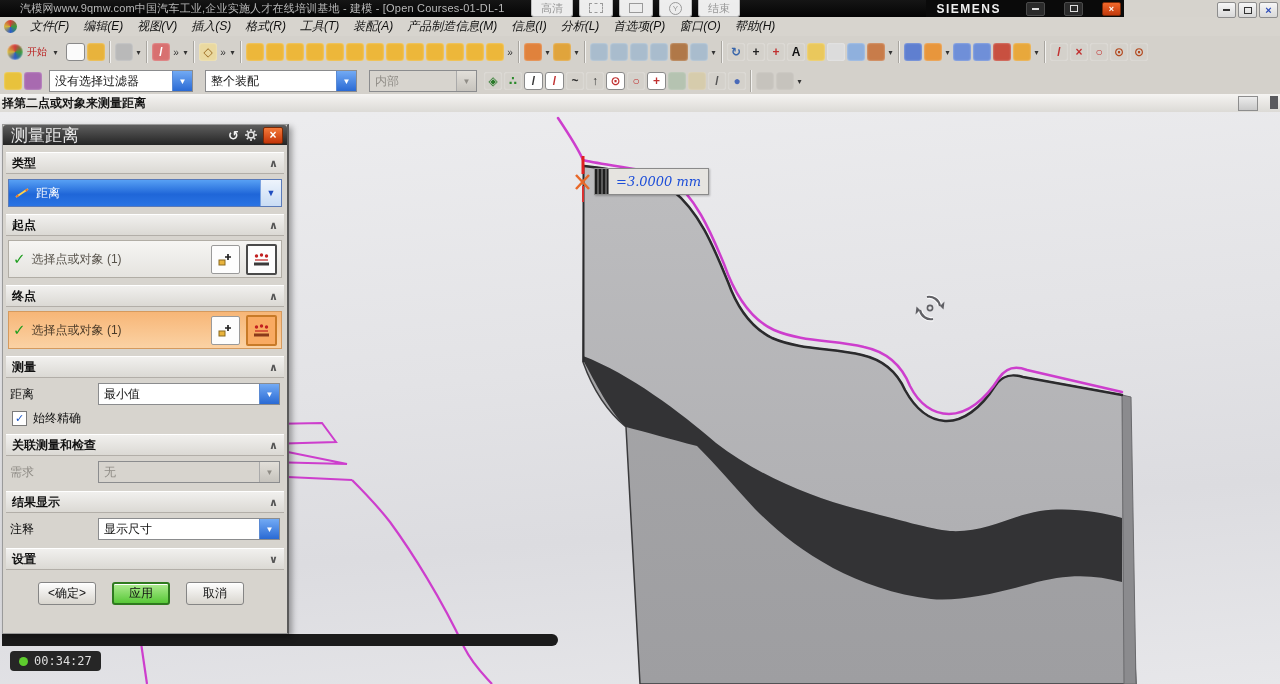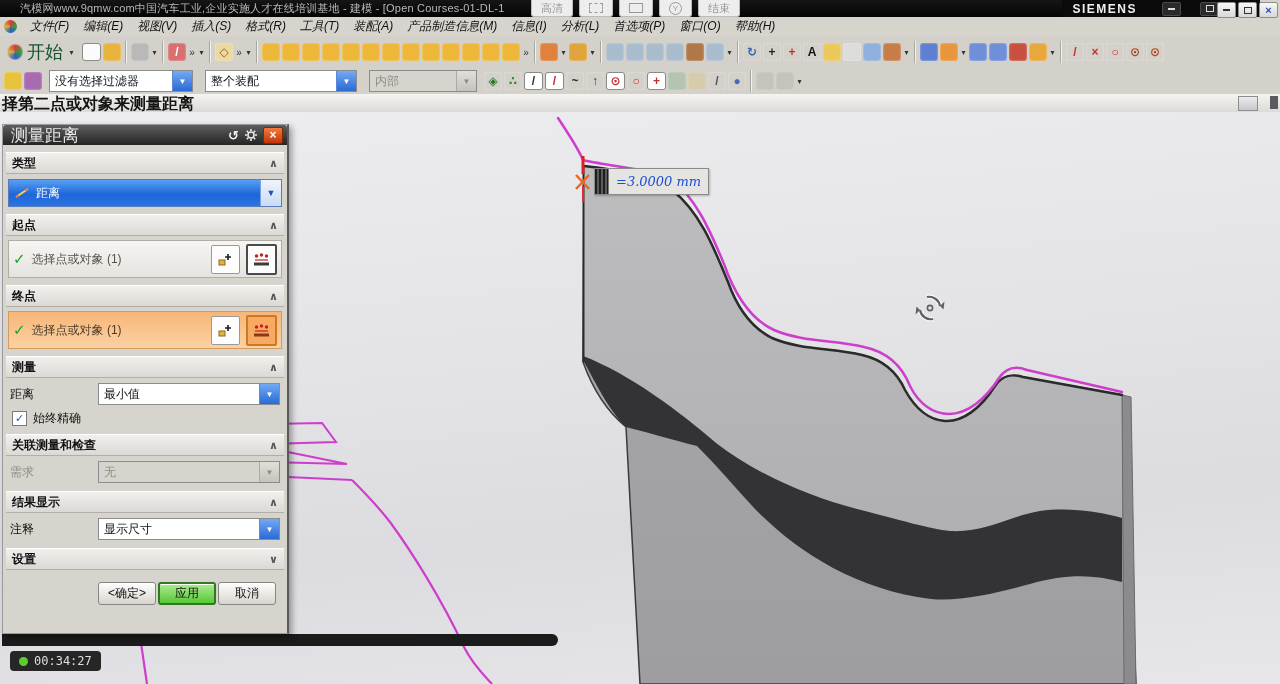--- a/index.html
+++ b/index.html
@@ -1,20 +1,20 @@
 <!DOCTYPE html>
 <html><head>
 <meta charset="utf-8">
 <style>
   html,body{margin:0;padding:0;background:#333;}
   .screen{position:relative;width:1280px;height:684px;overflow:hidden;
     font-family:"Liberation Sans","DejaVu Sans",sans-serif;background:#d6d3cd;
     -webkit-font-smoothing:antialiased;}
   
-  .titlebar{position:absolute;left:0;top:0;width:1260px;height:17px;
+  .titlebar{position:absolute;left:0;top:0;width:1124px;height:17px;
     background:linear-gradient(#151515,#040404);color:#b9b9b9;font-size:11px;
     display:flex;align-items:center;white-space:nowrap;overflow:hidden;}
   .titlebar .ttext{padding-left:20px;letter-spacing:.2px;}
   .tb-right{position:absolute;right:0;top:0;height:17px;display:flex;align-items:center;
     gap:19px;background:#0a0a0a;padding:0 3px 0 10px;z-index:6;}
   .brand{color:#efefef;font-weight:bold;letter-spacing:1.5px;font-size:12px;margin-right:6px;}
   .wbtn{width:17px;height:12px;display:inline-flex;align-items:center;justify-content:center;
     font-size:9px;color:#ddd;background:#2a2a2a;border:1px solid #4a4a4a;border-radius:2px;}
   .wbtn.close{background:linear-gradient(#f2682a,#c23a0c);border-color:#7a2a08;color:#fff;font-weight:bold;}
   .wbtn .sq{width:6px;height:5px;border:1px solid #ddd;display:inline-block;}
@@ -39,21 +39,21 @@
     border-radius:2px;display:flex;align-items:center;justify-content:center;font-size:9px;color:#222;}
   .cbtn .mline{width:7px;height:2px;background:#333;}
   .cbtn .sq{width:6px;height:5px;border:1px solid #333;}
   .cbtn.x{color:#2a4ab8;font-weight:bold;font-size:11px;}
   
   .tb1{position:absolute;left:0;top:36px;width:1280px;height:32px;background:#d4d1cb;
     border-bottom:1px solid #c2bfb9;display:flex;align-items:center;padding-left:2px;overflow:hidden;}
   .startbtn{display:flex;align-items:center;gap:4px;padding:2px 4px;border:1px solid transparent;}
   .swirl{width:16px;height:16px;border-radius:50%;
     background:conic-gradient(#d23c3c,#3c9a3c,#2c5cc8,#d2b43c,#d23c3c);box-shadow:inset 0 0 2px #fff;}
-  .startbtn .slabel{font-size:18px;color:#14532d;}
+  .startbtn .slabel{font-size:10px;color:#b91c1c;}
   .tbi{width:18px;height:18px;margin:0 1px;border-radius:3px;display:inline-flex;align-items:center;
     justify-content:center;font-size:12px;font-weight:bold;background:transparent;
     box-shadow:inset 0 0 2px rgba(255,255,255,.6);}
   .tbi.boxed{border:1px solid #8a8a8a;background:#fff;box-shadow:none;width:17px;height:16px;}
   .tbi.dis{opacity:.55;}
   .tb-sep{width:1px;height:22px;background:#a9a6a0;border-right:1px solid #f2f1ef;margin:0 3px;}
   .tb-caret{font-size:8px;color:#333;width:9px;display:inline-flex;justify-content:center;}
   .tb-more{font-size:10px;color:#333;width:10px;display:inline-flex;justify-content:center;}
   .tb2{position:absolute;left:0;top:68px;width:1280px;height:26px;background:#d4d1cb;
     border-bottom:1px solid #aeaba5;display:flex;align-items:center;padding-left:3px;}
@@ -61,21 +61,21 @@
     align-items:stretch;}
   .combo .val{font-size:12px;color:#111;padding:2px 5px;flex:1;white-space:nowrap;overflow:hidden;}
   .combo .arr{width:19px;background:linear-gradient(#72aaf4,#2a6ad4);color:#fff;font-size:8px;
     display:flex;align-items:center;justify-content:center;border-left:1px solid #5a8ad4;}
   .combo.dis{background:#d7d4ce;justify-content:flex-end;}
   .combo.dis .val{color:#8f8c86;}
   .combo.dis .arr{background:linear-gradient(#e2dfd9,#c6c3bd);color:#8f8c86;border-left-color:#aaa;}
   
   .promptbar{position:absolute;left:0;top:94px;width:1280px;height:18px;
     background:linear-gradient(#f5f4f2,#dcdad6);border-bottom:2px solid #8f8d89;
-    font-size:16px;font-weight:bold;color:#141414;display:flex;align-items:flex-start;font-family:Liberation Serif, serif;}
+    font-size:12px;font-weight:bold;color:#141414;display:flex;align-items:center;font-family:Liberation Serif, serif;}
   .promptbar .ptext{padding-left:2px;}
   .pb-btn{position:absolute;right:22px;top:2px;width:18px;height:13px;
     background:linear-gradient(#ececec,#c9c9c9);border:1px solid #8d8d8d;}
   .pb-edge{position:absolute;right:2px;top:2px;width:8px;height:13px;background:#5a5a5e;}
   
   .graphics{position:absolute;left:0;top:112px;width:1280px;height:572px;
     background:linear-gradient(175deg,#ededef 0%,#e3e3e6 45%,#dcdce0 70%,#e7e7ea 100%);}
   .graphics svg{position:absolute;left:0;top:0;}
   .dim-label{position:absolute;left:594px;top:56px;height:25px;display:flex;
     border:1px solid #8a8a8a;background:#e6e4e0;box-shadow:1px 1px 2px rgba(0,0,0,.25);}
@@ -118,21 +118,21 @@
     display:flex;align-items:center;justify-content:center;}
   .mini-btn.sel{border:2px solid #4a4a4a;}
   .mini-btn.hlb{background:#f9aa62;border:2px solid #c87a28;}
   .frow{margin:4px 4px 0 4px;height:24px;display:flex;align-items:center;}
   .frow .lbl{width:88px;}
   .frow .lbl.dim{color:#8f8c86;}
   .frow .combo{flex:1;margin:0;}
   .cbrow{margin:4px 4px 0 6px;height:17px;display:flex;align-items:center;gap:6px;}
   .cb{width:13px;height:13px;background:#fff;border:1px solid #7a7a7a;display:inline-flex;
     align-items:center;justify-content:center;font-size:11px;font-weight:bold;color:#1a56c8;}
-  .dlg-btns{display:flex;justify-content:flex-end;gap:2px;margin:12px 8px 0 0;}
+  .dlg-btns{display:flex;justify-content:center;gap:16px;margin:12px 8px 0 0;}
   .dlg-btns button{min-width:58px;height:23px;font-size:12px;font-family:inherit;border-radius:3px;
     background:linear-gradient(#fefefe,#d8d5ce);border:1px solid #858585;color:#111;
     box-shadow:inset 0 1px 0 #fff;}
   .dlg-btns button.apply{background:linear-gradient(#aeeb90,#58c838);border:2px solid #2f7a1f;}
   
   .timer{position:absolute;left:10px;top:651px;height:20px;background:#262626;border-radius:4px;
     display:flex;align-items:center;gap:6px;padding:0 9px;z-index:40;}
   .timer .dot{width:9px;height:9px;border-radius:50%;background:#5ecc2e;}
   .timer .ttime{color:#dedede;font-size:12px;font-family:"DejaVu Sans Mono","Liberation Mono",monospace;}
 </style>

